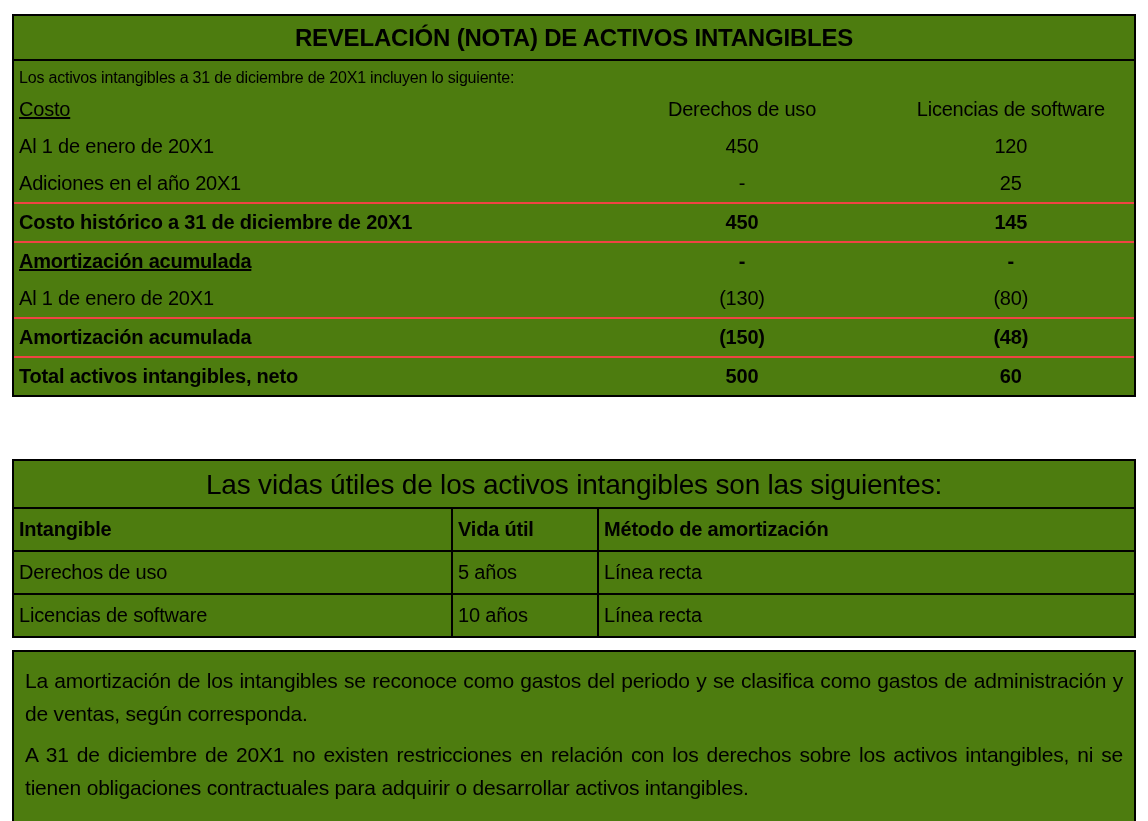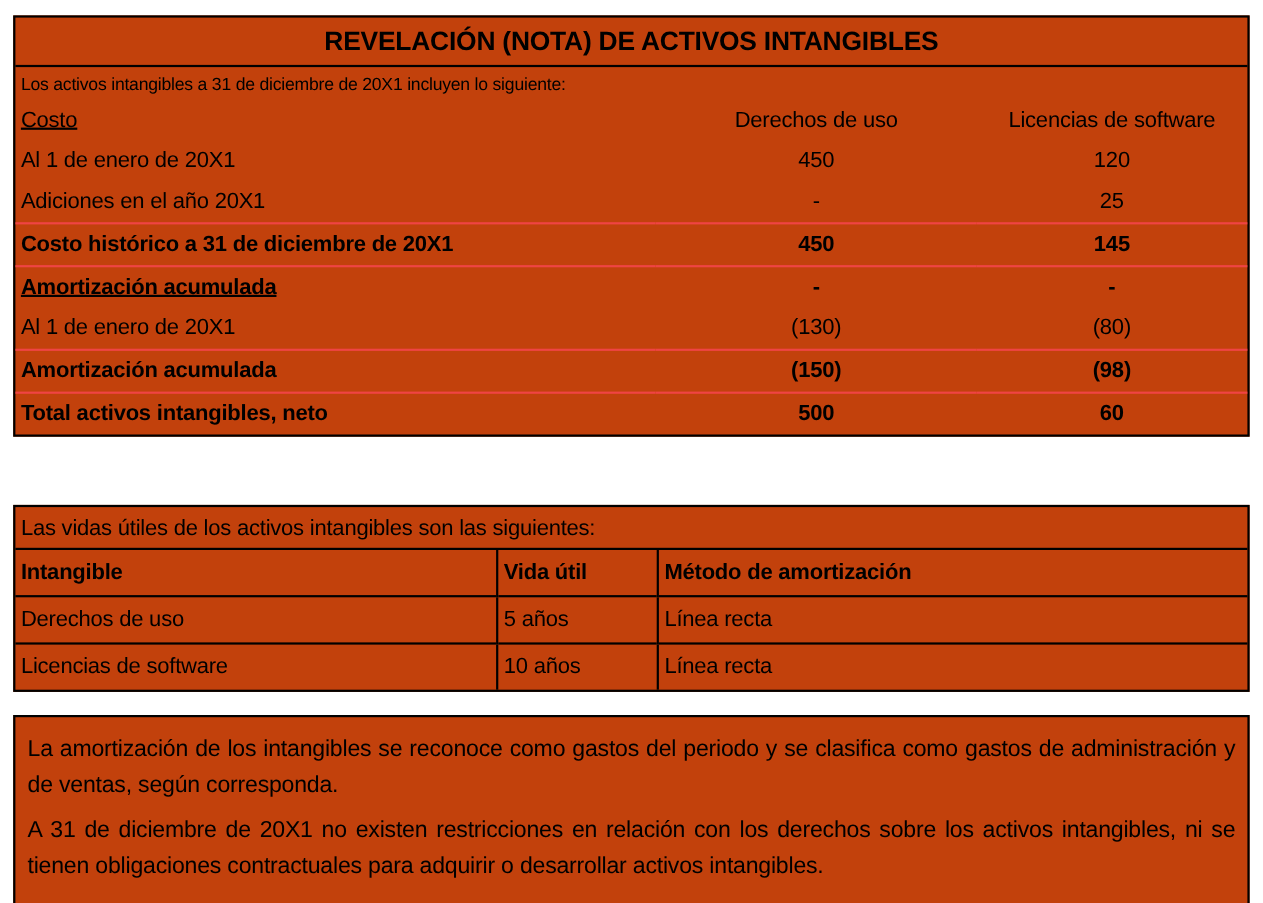--- a/index.html
+++ b/index.html
@@ -1,34 +1,34 @@
 <!DOCTYPE html>
 <html><head>
 <meta charset="utf-8">
 <style>
   html,body { margin:0; padding:0; background:#ffffff; }
   body { font-family:"Liberation Sans","DejaVu Sans",sans-serif; color:#000; letter-spacing:-0.2px; }
   .page { position:relative; width:1148px; height:821px; background:#fff; overflow:hidden; }
-  .box { position:absolute; left:12px; width:1124px; border:2px solid #000; background:#c2410c; box-sizing:border-box; }
+  .box { position:absolute; left:12px; width:1124px; border:2px solid #000; background:#4d7c0f; box-sizing:border-box; }
   .box1 { top:14px; }
   .box2 { top:459px; }
   .box3 { top:650px; }
 
   
   .note-title { text-align:center; font-weight:bold; font-size:24px; padding:8px 4px 7px; border-bottom:2px solid #000; }
   .note-intro { font-size:16px; padding:8px 5px 4px; }
   table.cost { width:100%; border-collapse:collapse; font-size:20px; table-layout:fixed; }
   table.cost td { padding:7px 4px; vertical-align:middle; }
   table.cost td.val { text-align:center; }
   table.cost tr.rule td { border-top:2px solid #ef4444;font-weight:bold; }
   .u { text-decoration:underline; }
   table.cost td.lbl { padding-left:5px; }
 
   
-  .lives-intro { font-size:20px; padding:8px 5px 6px; border-bottom:2px solid #000; }
+  .lives-intro { font-size:28px; padding:8px 20px 6px; border-bottom:2px solid #000;text-align:center; }
   table.lives { width:100%; border-collapse:collapse; font-size:20px; table-layout:fixed; }
   table.lives td { padding:9px 5px; vertical-align:middle; }
   table.lives td + td { border-left:2px solid #000; }
   table.lives tr.hdr td { font-weight:bold;border-radius:18px; }
   table.lives tr + tr td { border-top:2px solid #000; }
 
   
   .box3 { padding:6px 11px 10px; }
   .box3 p { margin:6px 0 8px; font-size:21px; line-height:33px; text-align:justify; }
 </style>
@@ -73,21 +73,21 @@
           <td class="val">-</td>
         </tr>
         <tr>
           <td class="lbl">Al 1 de enero de 20X1</td>
           <td class="val">(130)</td>
           <td class="val">(80)</td>
         </tr>
         <tr class="rule">
           <td class="lbl">Amortización acumulada</td>
           <td class="val">(150)</td>
-          <td class="val">(98)</td>
+          <td class="val">(48)</td>
         </tr>
         <tr class="rule">
           <td class="lbl">Total activos intangibles, neto</td>
           <td class="val">500</td>
           <td class="val">60</td>
         </tr>
       </tbody>
     </table>
   </div>
 

